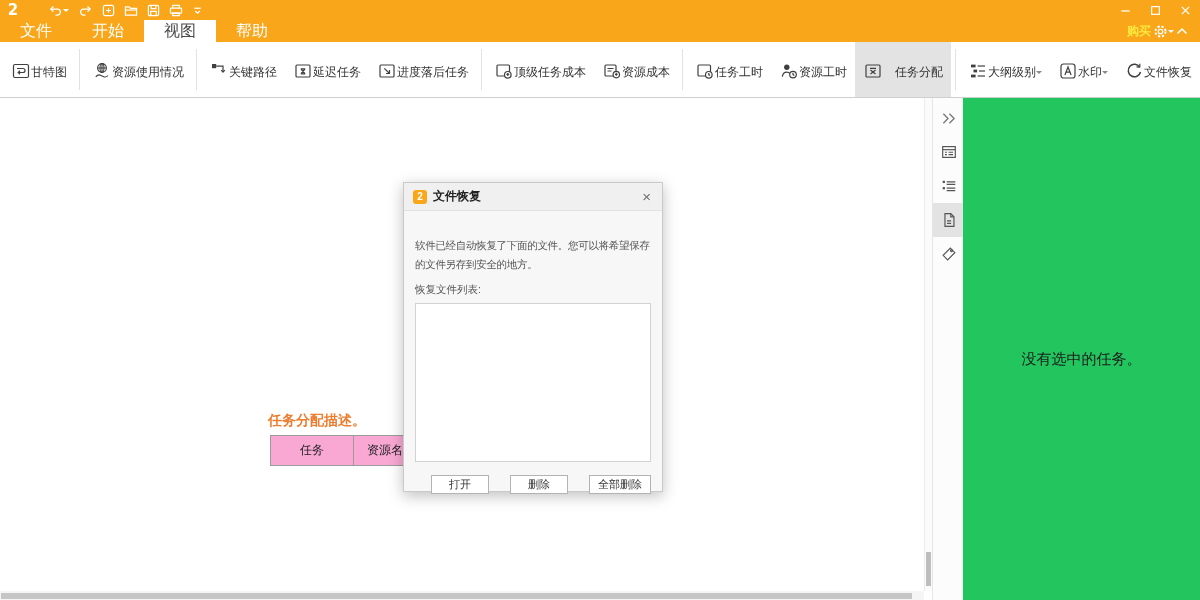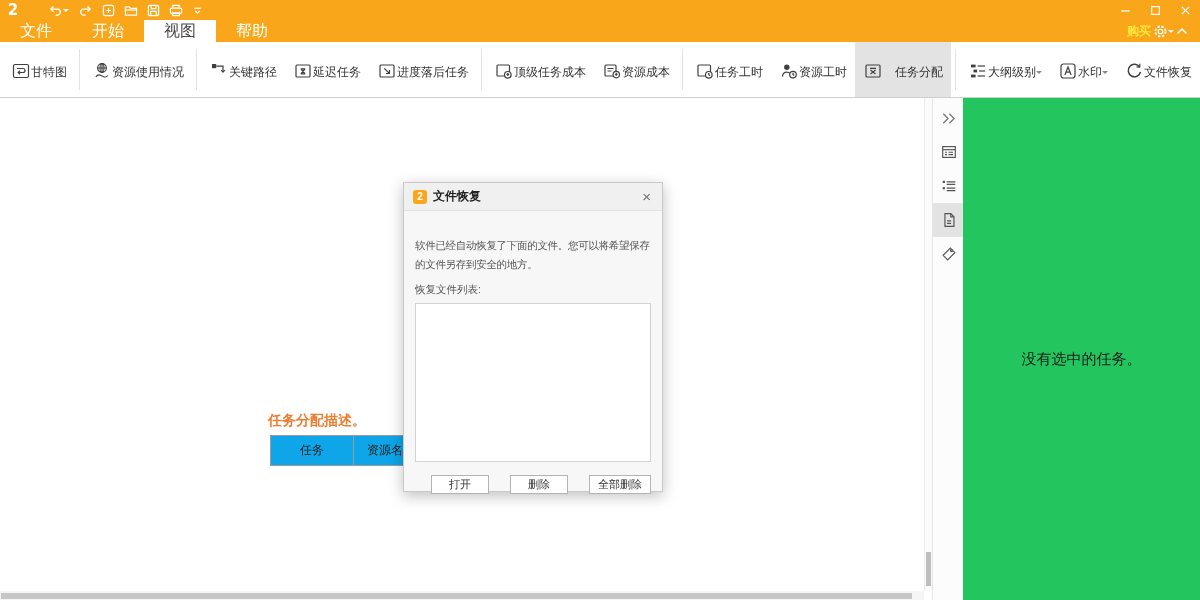--- a/index.html
+++ b/index.html
@@ -36,21 +36,21 @@
   .ric{margin:2px 0 5px;}
   .rlabel{line-height:13px;}
   .rcaret{width:0;height:0;border:3px solid transparent;border-top-color:#8a8a8a;margin-top:3px;}
   .rsep{width:1px;background:#e2e2e2;margin:7px 4px;}
 
   
   .canvas{position:absolute;top:98px;left:0;width:932px;bottom:0;background:#fff;}
   .canvas-heading{position:absolute;left:268px;top:314px;color:#ED7D31;font-size:14px;
                   font-weight:bold;font-family:"DejaVu Serif",serif;}
   .ctable{position:absolute;left:270px;top:337px;border-collapse:collapse;}
-  .ctable td{border:1px solid #9b9b9b;background:#0ea5e9;height:27px;text-align:center;
+  .ctable td{border:1px solid #9b9b9b;background:#f9a8d4;height:27px;text-align:center;
              font-size:12px;color:#222;font-family:"DejaVu Serif",serif;}
   .ctable td.c0{width:80px;} .ctable td.c1{width:72px;}
   .vscroll-track{position:absolute;top:0;bottom:9px;right:0;width:7px;background:#fbfbfb;
                  border-left:1px solid #ececec;}
   .vscroll-thumb{position:absolute;right:1px;bottom:5px;width:5px;height:34px;background:#bdbdbd;}
   .hscroll-track{position:absolute;left:0;right:8px;bottom:0;height:9px;background:#f5f5f5;}
   .hscroll-thumb{position:absolute;left:1px;top:1.5px;height:6px;width:911px;background:#c6c6c6;}
 
   
   .side-strip{position:absolute;top:98px;left:932px;width:31px;bottom:0;background:#fcfcfc;

